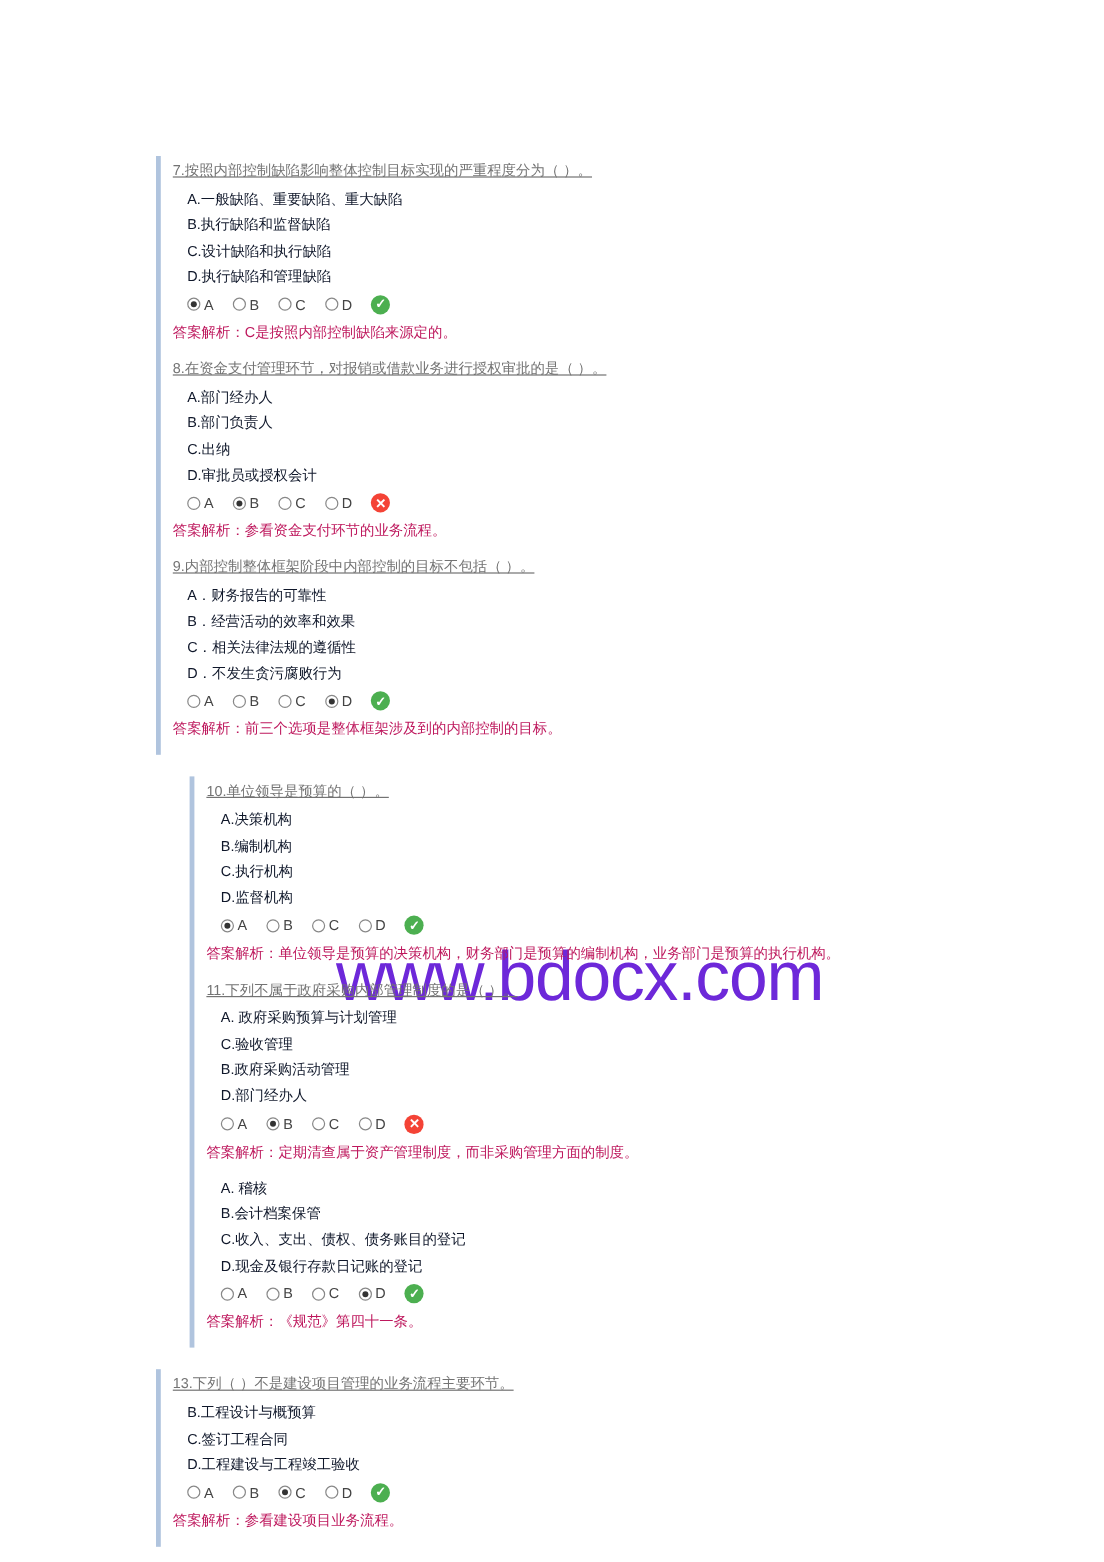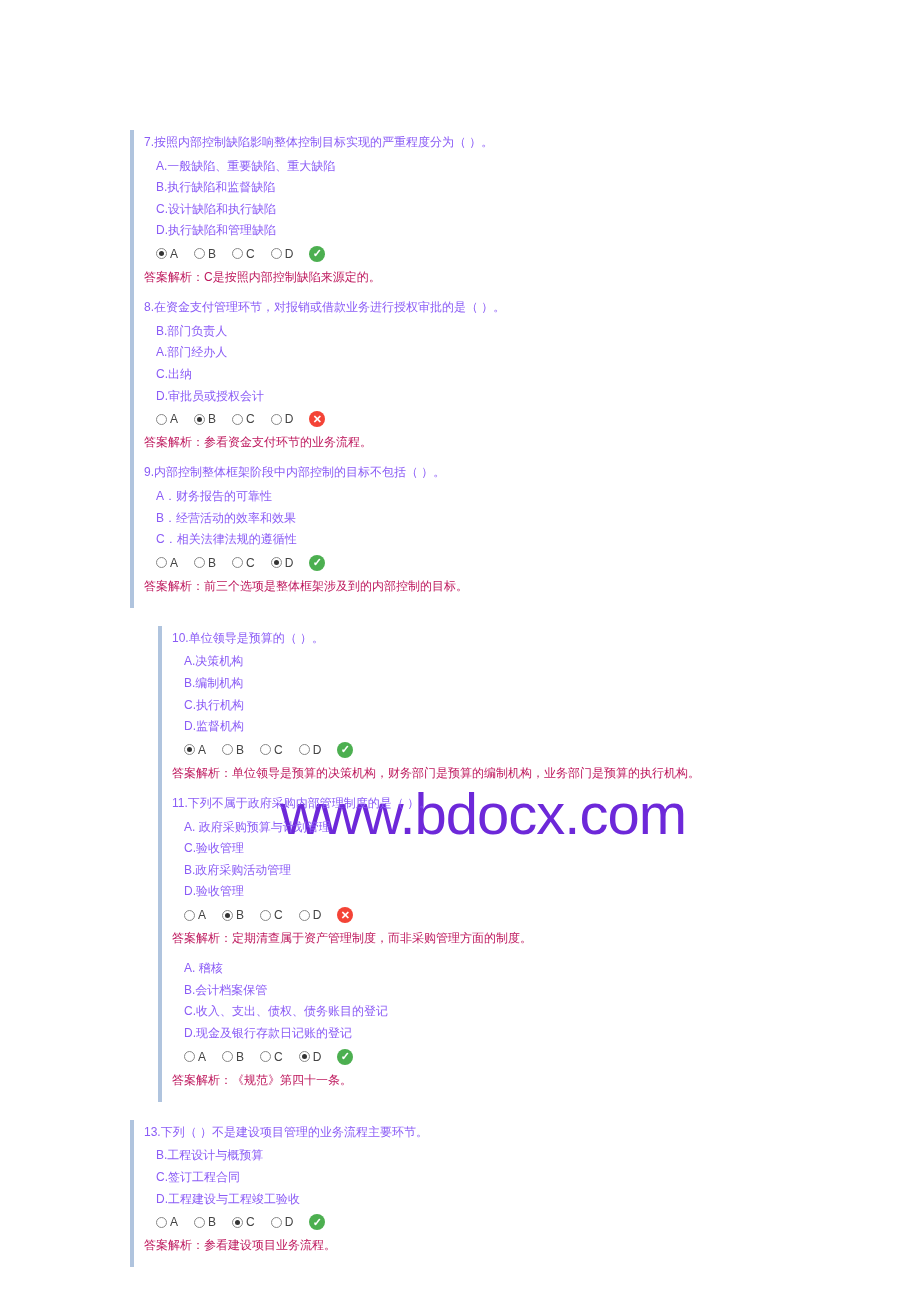--- a/index.html
+++ b/index.html
@@ -30,26 +30,27 @@
       border-left: 4px solid #b0c4de;
       padding: 2px 0 2px 10px;
       margin-bottom: 18px;
       position: relative;
       z-index: 2;
     }
     .question {
       margin-bottom: 8px;
     }
     .q-text {
-      color: #8b5cf6;
+      color: #737373;
       line-height: 1.8;
       margin-bottom: 2px;
+      text-decoration: underline;
     }
     .opt-line {
-      color: #8b5cf6;
+      color: #0f172a;
       line-height: 1.8;
       padding-left: 12px;
     }
     .answer-row {
       padding: 4px 0 4px 12px;
       display: flex;
       align-items: center;
       gap: 16px;
     }
     .radio-item {
@@ -125,22 +126,22 @@
             <span class="radio-item">
               <span class="radio"></span>
               <span>D</span>
             </span>
             <span class="result-icon correct">✓</span>
           </div>
           <div class="explain">答案解析：C是按照内部控制缺陷来源定的。</div>
         </div>
         <div class="question">
           <div class="q-text">8.在资金支付管理环节，对报销或借款业务进行授权审批的是（ ）。</div>
+          <div class="opt-line">A.部门经办人</div>
           <div class="opt-line">B.部门负责人</div>
-          <div class="opt-line">A.部门经办人</div>
           <div class="opt-line">C.出纳</div>
           <div class="opt-line">D.审批员或授权会计</div>
           <div class="answer-row">
             <span class="radio-item">
               <span class="radio"></span>
               <span>A</span>
             </span>
             <span class="radio-item">
               <span class="radio selected"></span>
               <span>B</span>
@@ -155,20 +156,21 @@
             </span>
             <span class="result-icon wrong">✕</span>
           </div>
           <div class="explain">答案解析：参看资金支付环节的业务流程。</div>
         </div>
         <div class="question">
           <div class="q-text">9.内部控制整体框架阶段中内部控制的目标不包括（ ）。</div>
           <div class="opt-line">A．财务报告的可靠性</div>
           <div class="opt-line">B．经营活动的效率和效果</div>
           <div class="opt-line">C．相关法律法规的遵循性</div>
+          <div class="opt-line">D．不发生贪污腐败行为</div>
           <div class="answer-row">
             <span class="radio-item">
               <span class="radio"></span>
               <span>A</span>
             </span>
             <span class="radio-item">
               <span class="radio"></span>
               <span>B</span>
             </span>
             <span class="radio-item">
@@ -210,21 +212,21 @@
             </span>
             <span class="result-icon correct">✓</span>
           </div>
           <div class="explain">答案解析：单位领导是预算的决策机构，财务部门是预算的编制机构，业务部门是预算的执行机构。</div>
         </div>
         <div class="question">
           <div class="q-text">11.下列不属于政府采购内部管理制度的是（ ）。</div>
           <div class="opt-line">A. 政府采购预算与计划管理</div>
           <div class="opt-line">C.验收管理</div>
           <div class="opt-line">B.政府采购活动管理</div>
-          <div class="opt-line">D.验收管理</div>
+          <div class="opt-line">D.部门经办人</div>
           <div class="answer-row">
             <span class="radio-item">
               <span class="radio"></span>
               <span>A</span>
             </span>
             <span class="radio-item">
               <span class="radio selected"></span>
               <span>B</span>
             </span>
             <span class="radio-item">

